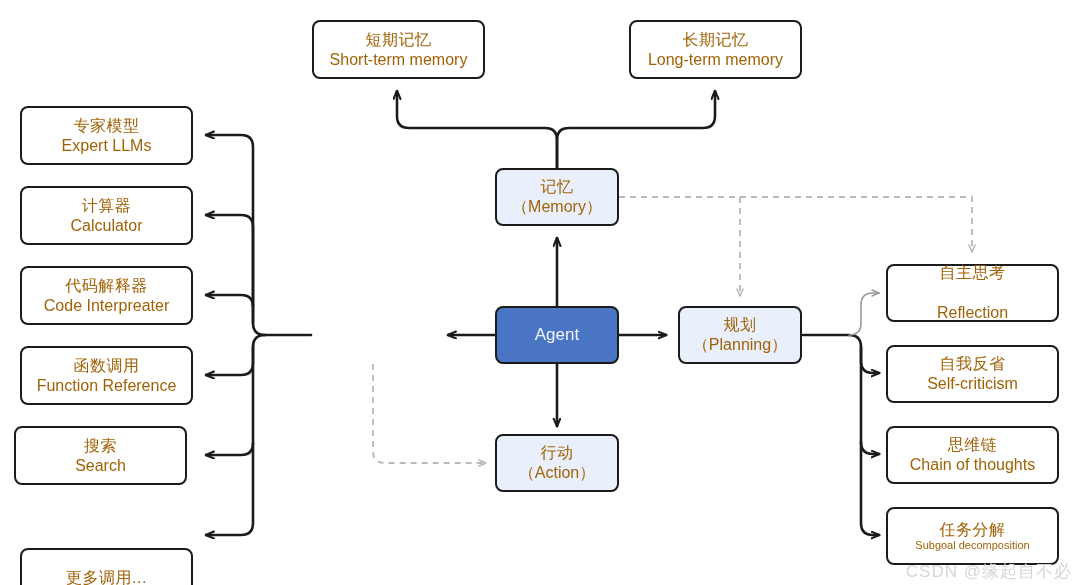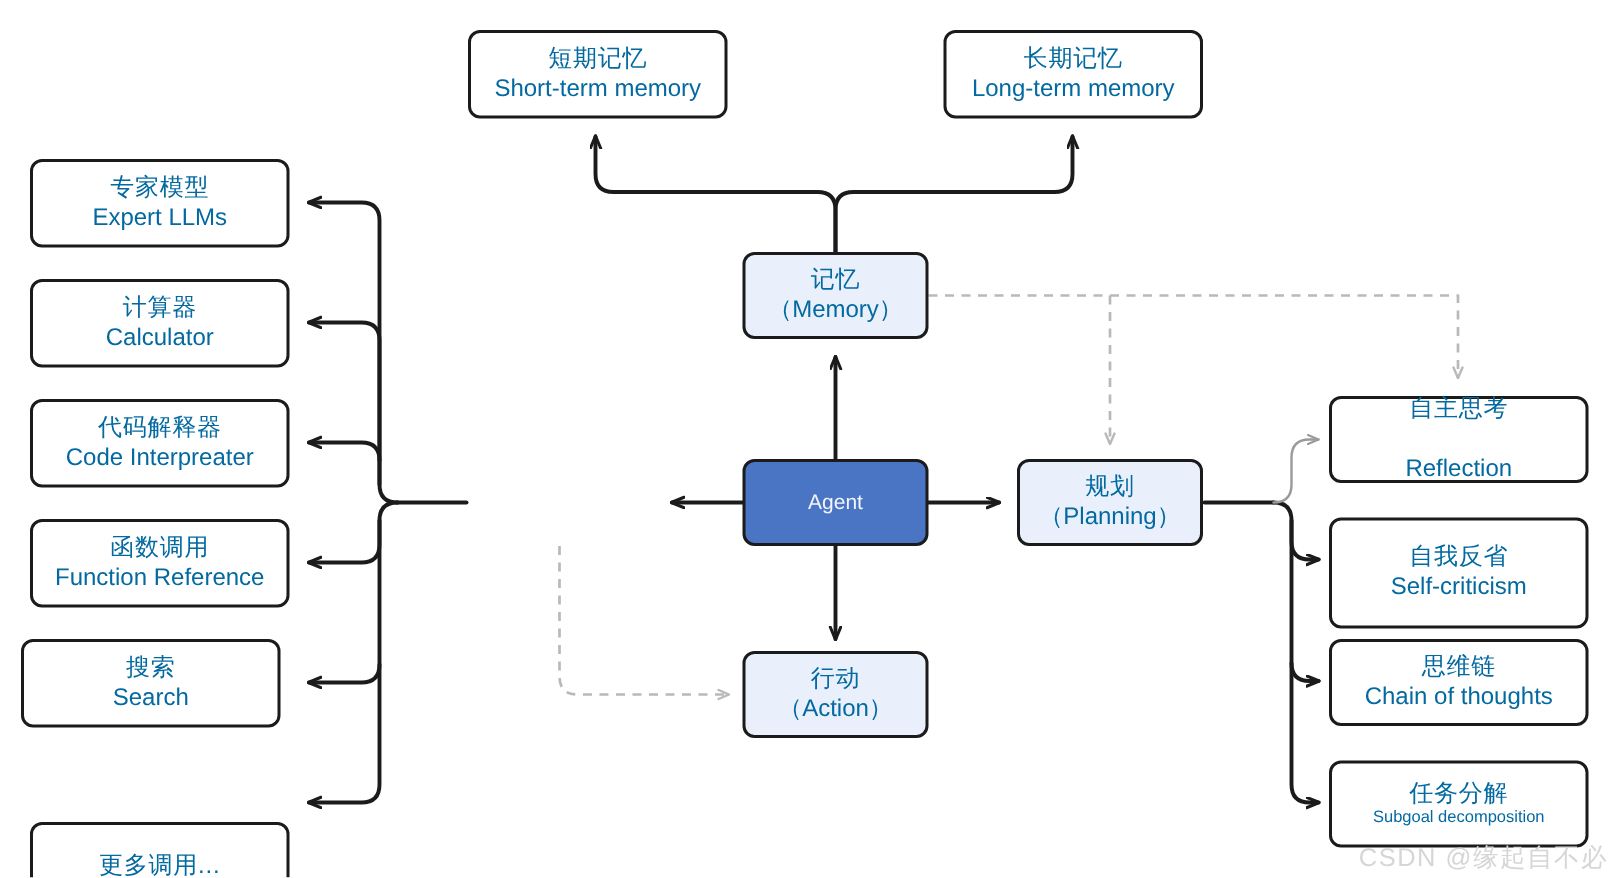--- a/index.html
+++ b/index.html
@@ -25,21 +25,21 @@
     position: absolute;
     box-sizing: border-box;
     border: 2px solid #1b1b1b;
     border-radius: 8px;
     background: #ffffff;
     display: flex;
     flex-direction: column;
     align-items: center;
     justify-content: center;
     text-align: center;
-    color: #0369a1;
+    color: #a16207;
     line-height: 1.22;
     z-index: 2;
   }
   .node .cn {
     font-size: 16px;
     letter-spacing: 0.5px;
   }
   .node .en {
     font-size: 16px;
   }
@@ -48,21 +48,21 @@
   }
   .node.accent {
     background: #eaf0fb;
   }
   .node.primary {
     background: #4a74c4;
     border-color: #1b1b1b;
     color: #ffffff;
   }
   .node.primary .en {
-    font-size: 14px;
+    font-size: 17px;
     color: #f2f5fb;
   }
   .watermark {
     position: absolute;
     right: 8px;
     bottom: 2px;
     font-size: 17px;
     color: #d6d6d6;
     letter-spacing: 1px;
     white-space: nowrap;
@@ -184,21 +184,21 @@
   <div class="node accent" style="left:495px; top:434px; width:124px; height:58px;">
     <div class="cn">行动</div>
     <div class="en">（Action）</div>
   </div>
 
   <div class="node" style="left:886px; top:264px; width:173px; height:58px;gap:20px;">
     <div class="cn">自主思考</div>
     <div class="en">Reflection</div>
   </div>
 
-  <div class="node" style="left:886px; top:345px; width:173px; height:74px;">
+  <div class="node" style="left:886px; top:345px; width:173px; height:58px;">
     <div class="cn">自我反省</div>
     <div class="en">Self-criticism</div>
   </div>
 
   <div class="node" style="left:886px; top:426px; width:173px; height:58px;">
     <div class="cn">思维链</div>
     <div class="en">Chain of thoughts</div>
   </div>
 
   <div class="node small-en" style="left:886px; top:507px; width:173px; height:58px;">

